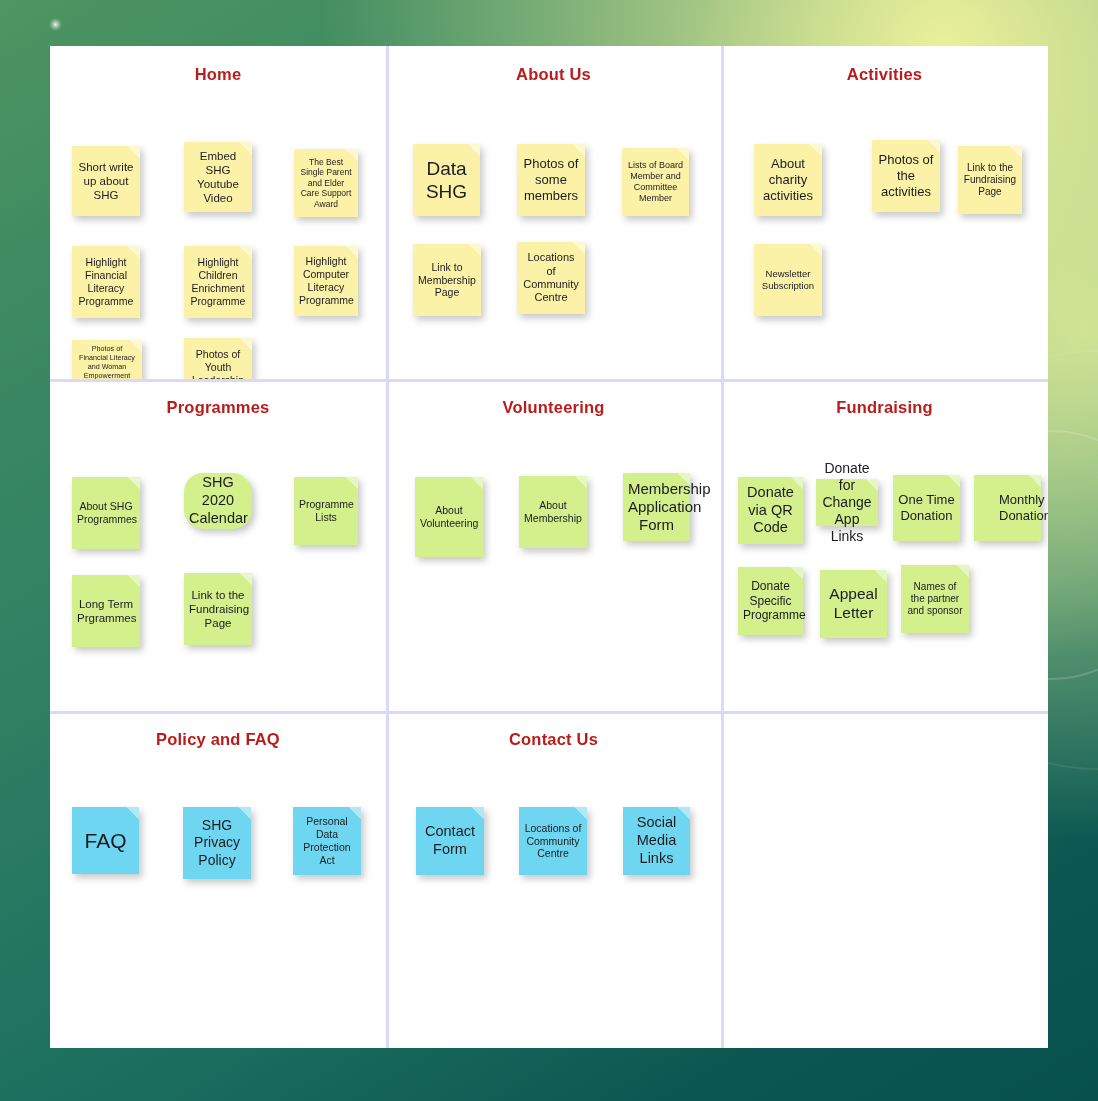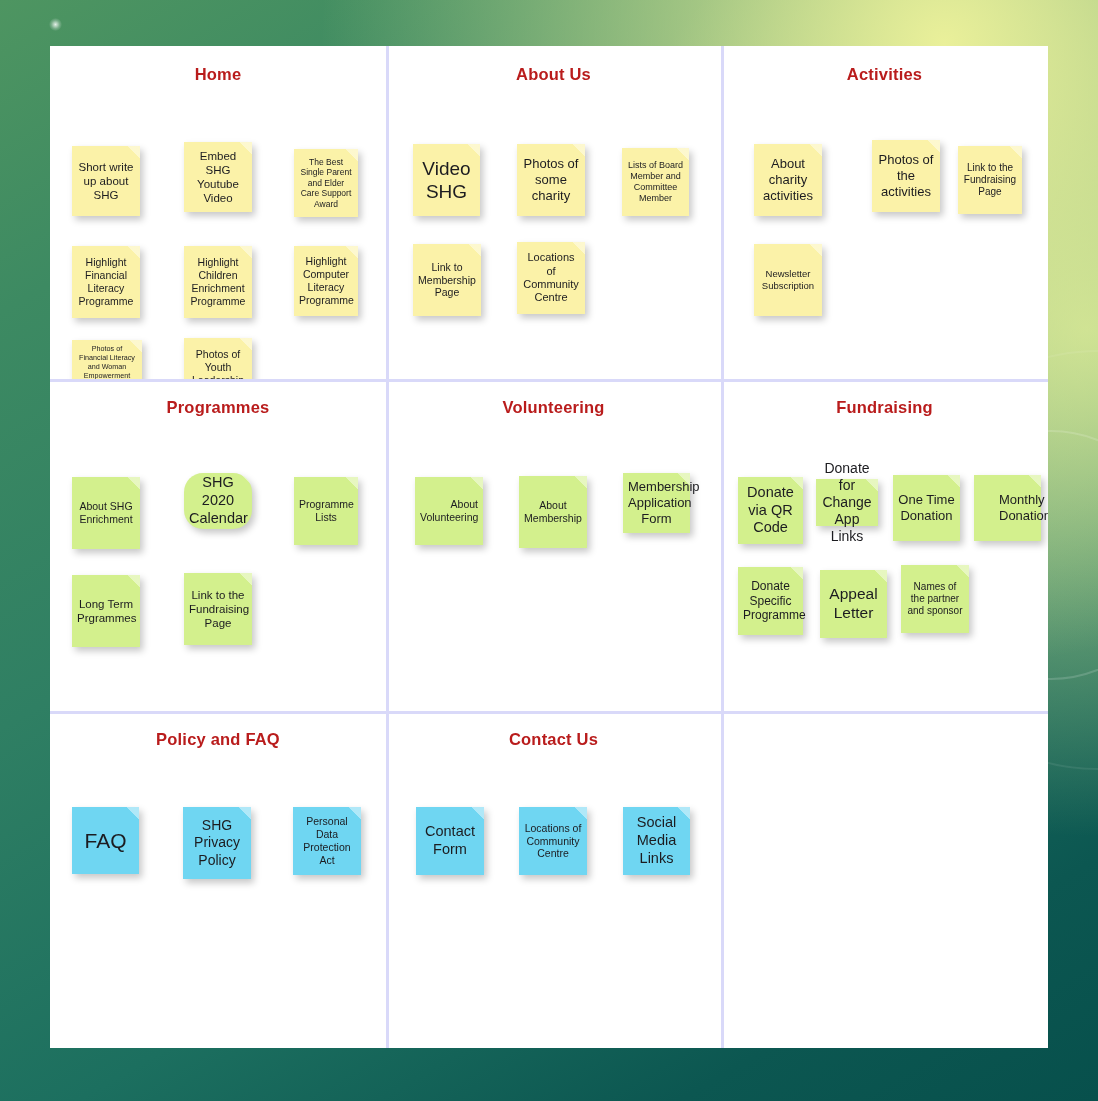--- a/index.html
+++ b/index.html
@@ -125,24 +125,24 @@
         </div>
         <div class="note yellow" style="left: 134px; top: 244px; width: 68px; height: 72px; font-size: 10.5px;">
           <span>Photos of Youth Leadership Programme</span>
         </div>
       </div>
     </div>
     <div class="cell c-mid">
       <div class="cell-title">About Us</div>
       <div class="notes">
         <div class="note yellow" style="left: 27px; top: 50px; width: 67px; height: 72px; font-size: 19px;">
-          <span>Video SHG</span>
+          <span>Data SHG</span>
         </div>
         <div class="note yellow" style="left: 131px; top: 50px; width: 68px; height: 72px; font-size: 13px;">
-          <span>Photos of some charity</span>
+          <span>Photos of some members</span>
         </div>
         <div class="note yellow" style="left: 236px; top: 54px; width: 67px; height: 68px; font-size: 9px; justify-content: center;">
           <span>Lists of Board Member and Committee Member</span>
         </div>
         <div class="note yellow" style="left: 27px; top: 150px; width: 68px; height: 72px; font-size: 10.5px;">
           <span>Link to Membership Page</span>
         </div>
         <div class="note yellow" style="left: 131px; top: 148px; width: 68px; height: 72px; font-size: 11px;">
           <span>Locations of Community Centre</span>
         </div>
@@ -162,46 +162,46 @@
         </div>
         <div class="note yellow" style="left: 33px; top: 150px; width: 68px; height: 72px; font-size: 9.5px;">
           <span>Newsletter Subscription</span>
         </div>
       </div>
     </div>
     <div class="cell r-mid">
       <div class="cell-title">Programmes</div>
       <div class="notes">
         <div class="note green" style="left: 22px; top: 50px; width: 68px; height: 72px; font-size: 10.5px;">
-          <span>About SHG Enrichment</span>
+          <span>About SHG Programmes</span>
         </div>
         <div class="note green" style="left: 134px; top: 46px; width: 68px; height: 56px; font-size: 14.5px; border-radius: 19px;">
           <span>SHG 2020 Calendar</span>
         </div>
         <div class="note green" style="left: 244px; top: 50px; width: 64px; height: 68px; font-size: 10.5px;">
           <span>Programme Lists</span>
         </div>
         <div class="note green" style="left: 22px; top: 148px; width: 68px; height: 72px; font-size: 11.5px;">
           <span>Long Term Prgrammes</span>
         </div>
         <div class="note green" style="left: 134px; top: 146px; width: 68px; height: 72px; font-size: 11.5px;">
           <span>Link to the Fundraising Page</span>
         </div>
       </div>
     </div>
     <div class="cell c-mid r-mid">
       <div class="cell-title">Volunteering</div>
       <div class="notes">
-        <div class="note green" style="left: 29px; top: 50px; width: 68px; height: 68px; font-size: 10.5px; text-align: right;">
+        <div class="note green" style="left: 29px; top: 50px; width: 68px; height: 80px; font-size: 10.5px;">
           <span>About Volunteering</span>
         </div>
         <div class="note green" style="left: 133px; top: 49px; width: 68px; height: 72px; font-size: 10.5px;">
           <span>About Membership</span>
         </div>
-        <div class="note green" style="left: 237px; top: 46px; width: 67px; height: 60px; font-size: 13px;">
+        <div class="note green" style="left: 237px; top: 46px; width: 67px; height: 68px; font-size: 15px;">
           <span>Membership Application Form</span>
         </div>
       </div>
     </div>
     <div class="cell c-last r-mid">
       <div class="cell-title">Fundraising</div>
       <div class="notes">
         <div class="note green" style="left: 17px; top: 50px; width: 65px; height: 67px; font-size: 14.5px;">
           <span>Donate via QR Code</span>
         </div>

